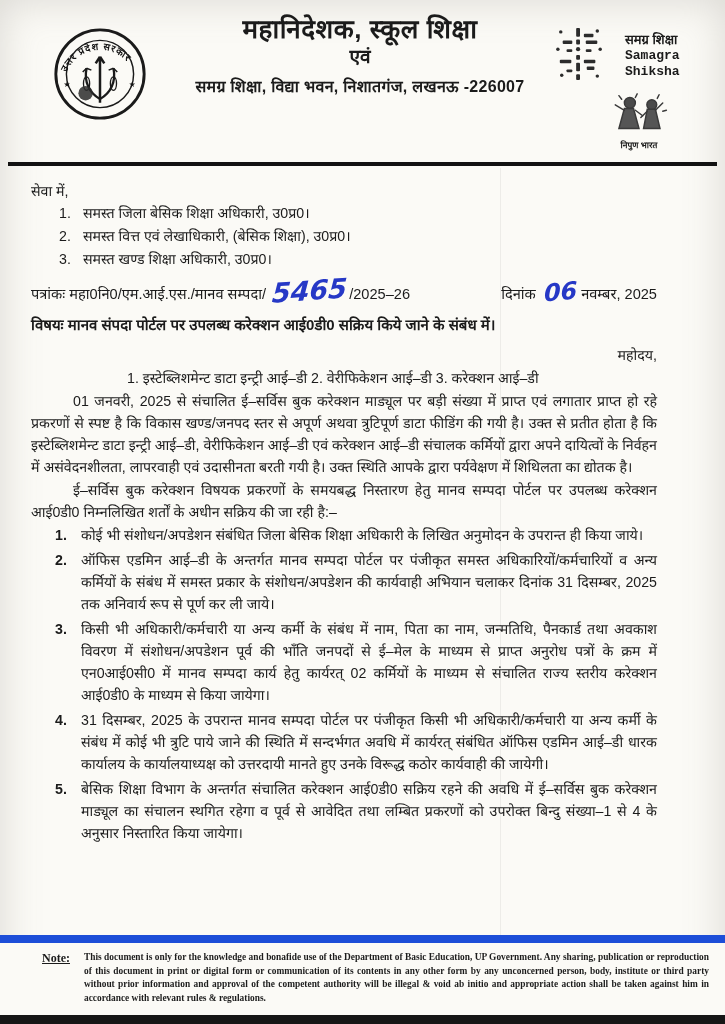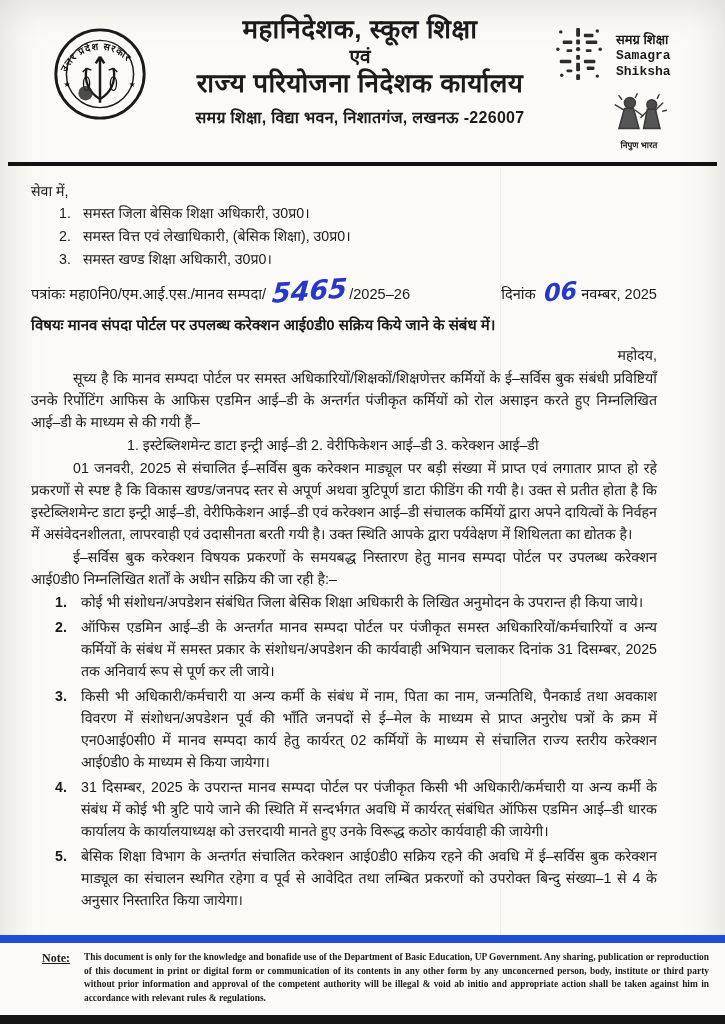--- a/index.html
+++ b/index.html
@@ -16,21 +16,21 @@
   
   .letterhead{position:relative;height:162px;}
   .emblem{position:absolute;left:52px;top:24px;width:96px;height:100px;}
   .head-center{position:absolute;left:150px;right:155px;top:14px;text-align:center;}
   .org1,.org3{font-size:26px;font-weight:700;line-height:31px;letter-spacing:.5px;}
   .org2{font-size:19px;font-weight:700;line-height:23px;}
   .addr{font-size:16px;font-weight:700;margin-top:7px;letter-spacing:.3px;}
   .contact{position:absolute;left:60px;right:60px;top:140px;text-align:center;font-size:12px;white-space:nowrap;color:#222;}
   .contact b{font-weight:700;}
   .head-right{position:absolute;right:12px;top:26px;width:158px;}
-  .samagra-row{display:flex;align-items:center;gap:11px;}
+  .samagra-row{display:flex;align-items:center;gap:20px;}
   .samagra-names{font-weight:700;line-height:16px;}
   .samagra-hi{font-size:13px;}
   .samagra-en{font-size:13px;font-family:Liberation Mono, monospace;}
   .nipun{margin-top:6px;margin-left:48px;text-align:center;width:72px;}
   .nipun-caption{font-size:8.5px;font-weight:700;margin-top:1px;}
   .header-rule{height:4px;background:#121212;margin:0 8px;}
   
   .main{padding:14px 68px 0 31px;font-size:14.2px;line-height:22px;text-align:justify;}
   .salutation{text-align:left;}
   .recipients{margin:0 0 0 28px;padding:0;list-style:none;text-align:left;}
@@ -83,21 +83,20 @@
         <path d="M64 44 l4 4 M64 44 l-5 2" stroke="#1a1a1a" stroke-width="1.6" fill="none"></path>
         <ellipse cx="36" cy="60" rx="3.2" ry="7" fill="none" stroke="#1a1a1a" stroke-width="1.4"></ellipse>
         <ellipse cx="64" cy="60" rx="3.2" ry="7" fill="none" stroke="#1a1a1a" stroke-width="1.4"></ellipse>
         <circle cx="35" cy="70" r="7.5" fill="#2b2b2b" opacity=".85"></circle>
       </svg>
     </div>
 
     <div class="head-center">
       <div class="org1">महानिदेशक, स्कूल शिक्षा</div>
       <div class="org2">एवं</div>
-      <div class="org3">राज्य परियोजना निदेशक कार्यालय</div>
       <div class="addr">समग्र शिक्षा, विद्या भवन, निशातगंज, लखनऊ -226007</div>
     </div>
 
     <div class="head-right">
       <div class="samagra-row">
         <span>
           <svg viewBox="0 0 52 58" width="50" height="56">
             <g fill="#2c2c2c">
               <rect x="22" y="2" width="4" height="9" rx="1"></rect>
                 <rect x="22" y="14" width="4" height="5" rx="1"></rect>
@@ -176,21 +175,20 @@
       <span class="date-group">
         <span>दिनांक</span>
         <span class="hand hand-date">06</span>
         <span>नवम्बर, 2025</span>
       </span>
     </div>
 
     <div class="subject">विषयः मानव संपदा पोर्टल पर उपलब्ध करेक्शन आई0डी0 सक्रिय किये जाने के संबंध में।</div>
     <div class="greeting">महोदय,</div>
 
-    <p class="para">सूच्य है कि मानव सम्पदा पोर्टल पर समस्त अधिकारियों/शिक्षकों/शिक्षणेत्तर कर्मियों के ई–सर्विस बुक संबंधी प्रविष्टियाँ उनके रिर्पोटिंग आफिस के आफिस एडमिन आई–डी के अन्तर्गत पंजीकृत कर्मियों को रोल असाइन करते हुए निम्नलिखित आई–डी के माध्यम से की गयी हैं–</p>
     <div class="ids-line">1. इस्टेब्लिशमेन्ट डाटा इन्ट्री आई–डी   2. वेरीफिकेशन आई–डी   3. करेक्शन आई–डी</div>
     <p class="para">01 जनवरी, 2025 से संचालित ई–सर्विस बुक करेक्शन माड्यूल पर बड़ी संख्या में प्राप्त एवं लगातार प्राप्त हो रहे प्रकरणों से स्पष्ट है कि विकास खण्ड/जनपद स्तर से अपूर्ण अथवा त्रुटिपूर्ण डाटा फीडिंग की गयी है। उक्त से प्रतीत होता है कि इस्टेब्लिशमेन्ट डाटा इन्ट्री आई–डी, वेरीफिकेशन आई–डी एवं करेक्शन आई–डी संचालक कर्मियों द्वारा अपने दायित्वों के निर्वहन में असंवेदनशीलता, लापरवाही एवं उदासीनता बरती गयी है। उक्त स्थिति आपके द्वारा पर्यवेक्षण में शिथिलता का द्योतक है।</p>
     <p class="para">ई–सर्विस बुक करेक्शन विषयक प्रकरणों के समयबद्ध निस्तारण हेतु मानव सम्पदा पोर्टल पर उपलब्ध करेक्शन आई0डी0 निम्नलिखित शर्तों के अधीन सक्रिय की जा रही है:–</p>
 
     <ol class="points">
       <li>
         <span class="num">1.</span>
         <span class="txt">कोई भी संशोधन/अपडेशन संबंधित जिला बेसिक शिक्षा अधिकारी के लिखित अनुमोदन के उपरान्त ही किया जाये।</span>
       </li>
       <li>

